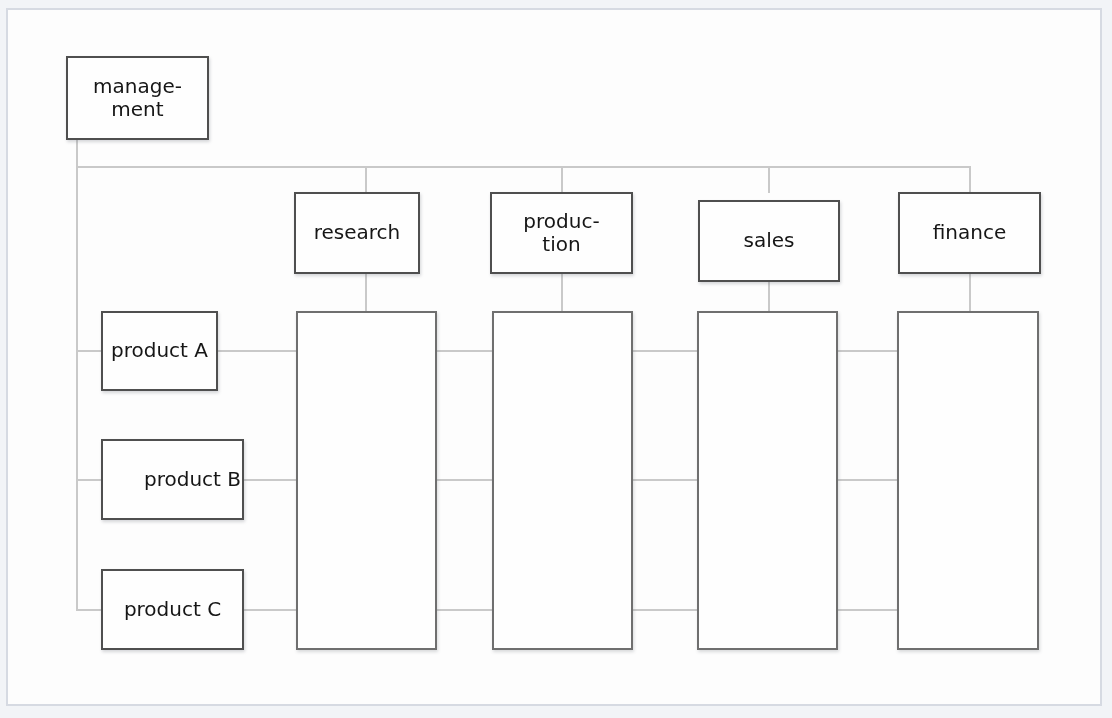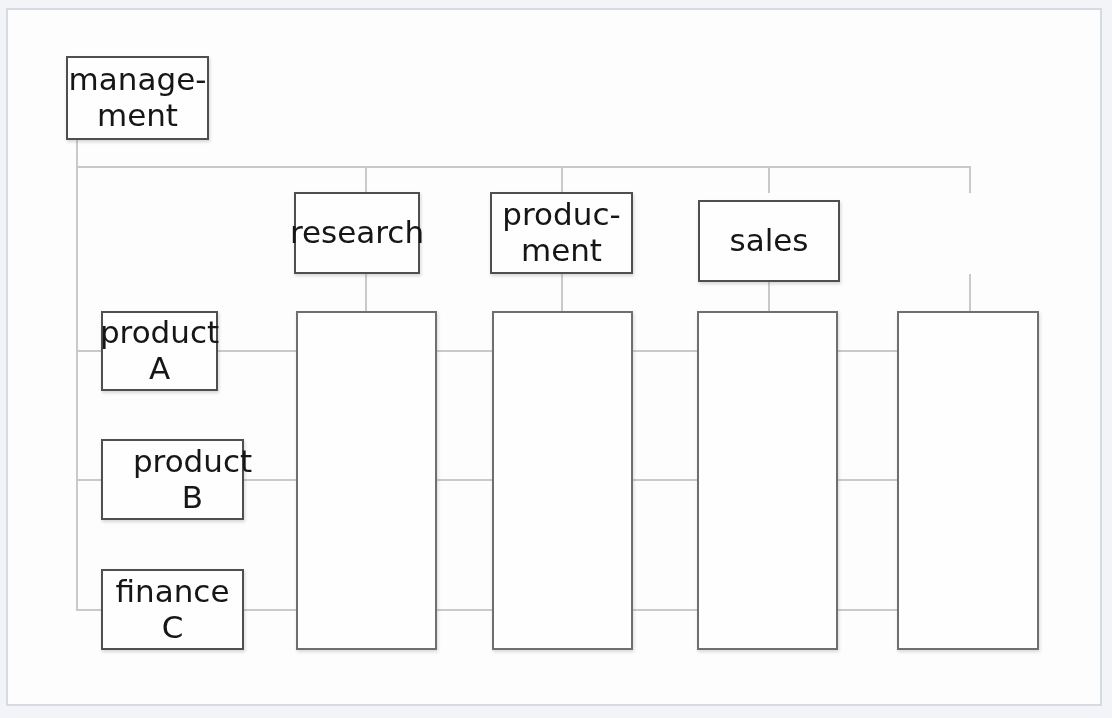--- a/index.html
+++ b/index.html
@@ -52,21 +52,21 @@
     position: absolute;
     box-sizing: border-box;
     background: #fefefe;
     border: 2px solid #4f4f4f;
     box-shadow: 1px 2px 3px rgba(110,115,125,0.28);
     display: flex;
     align-items: center;
     justify-content: center;
     text-align: center;
     white-space: pre-line;
-    font-size: 31px;
+    font-size: 20px;
     line-height: 1.16;
     color: #161616;
     z-index: 3;
   }
   .mgmt   { left: 66px;  top: 56px;  width: 143px; height: 84px; }
   .dept-0 { left: 294px; top: 192px; width: 126px; height: 82px; }
   .dept-1 { left: 490px; top: 192px; width: 143px; height: 82px; }
   .dept-2 { left: 698px; top: 192px; width: 142px; height: 82px; margin-top: 8px; }
   .dept-3 { left: 898px; top: 192px; width: 143px; height: 82px; }
   .prod-0 { left: 101px; top: 311px; width: 117px; height: 80px; }
@@ -110,19 +110,20 @@
 
   <div class="col col-0"></div>
   <div class="col col-1"></div>
   <div class="col col-2"></div>
   <div class="col col-3"></div>
 
   <div class="node mgmt">manage-
 ment</div>
   <div class="node dept-0">research</div>
   <div class="node dept-1">produc-
-ment</div>
+tion</div>
   <div class="node dept-2">sales</div>
+  <div class="node dept-3">finance</div>
   <div class="node prod-0">product A</div>
   <div class="node prod-1">product B</div>
-  <div class="node prod-2">finance C</div>
+  <div class="node prod-2">product C</div>
 
 </div>
 
 </body></html>

